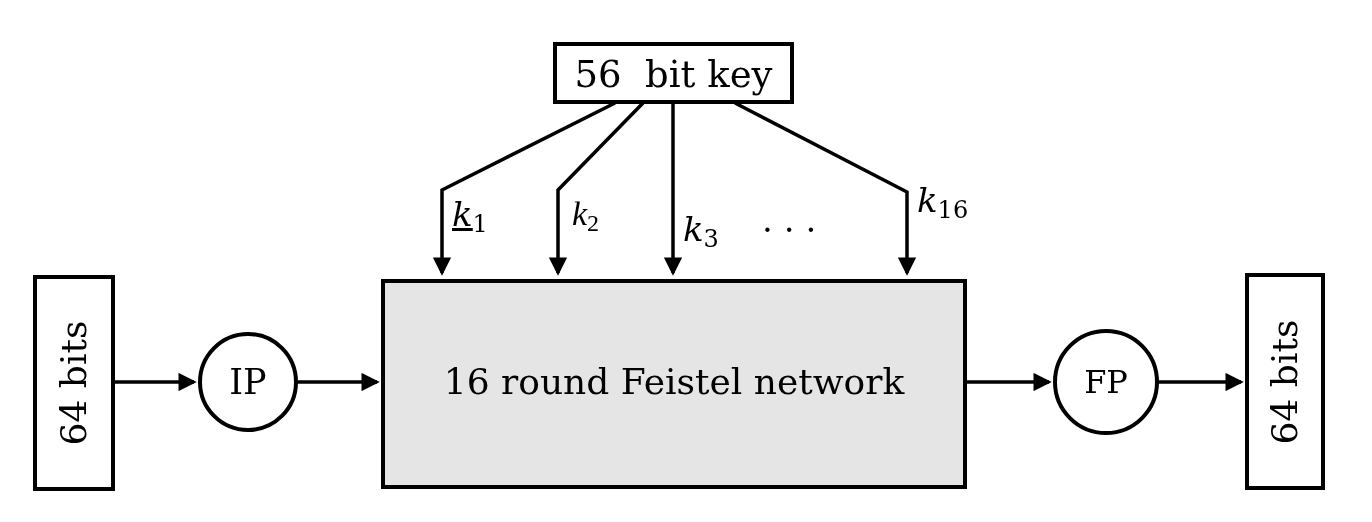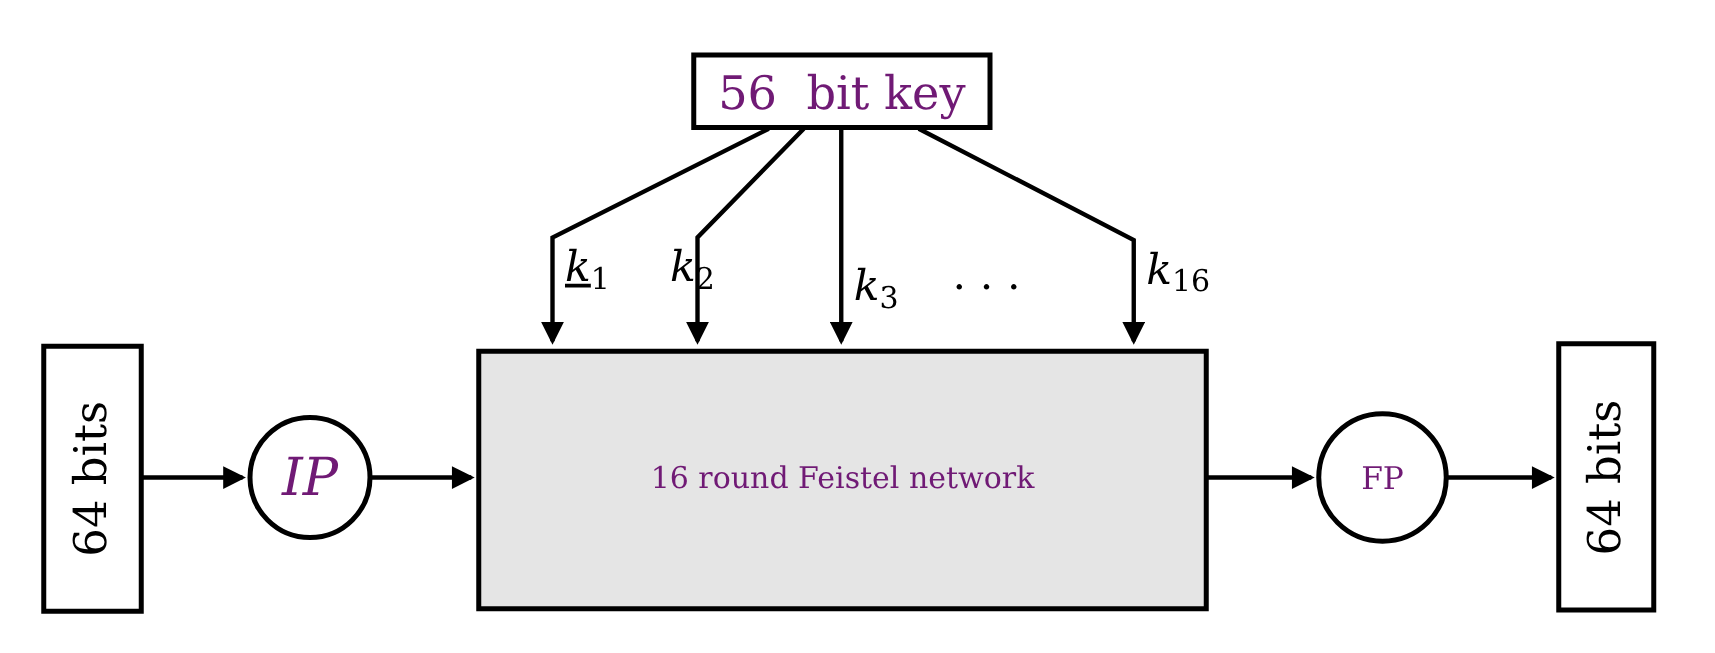--- a/index.html
+++ b/index.html
@@ -16,31 +16,31 @@
     color: #000000;
     overflow: hidden;
   }
   .canvas svg {
     position: absolute;
     left: 0;
     top: 0;
   }
   .lbl {
     position: absolute;
-    color: #701a75;
+    color: #000000;
     display: flex;
     align-items: center;
     justify-content: center;
     white-space: pre;
     line-height: 1;
   }
   .lbl-key     { left: 555px; top: 46px;  width: 237px; height: 56px; font-size: 37px; }
-  .lbl-feistel { left: 383px; top: 281px; width: 582px; height: 202px; font-size: 24px; }
-  .lbl-ip      { left: 200px; top: 335px; width: 96px;  height: 94px; font-size: 42px; font-style: italic; }
-  .lbl-fp      { left: 1055px;top: 332px; width: 102px; height: 100px; font-size: 25px; }
+  .lbl-feistel { left: 383px; top: 281px; width: 582px; height: 202px; font-size: 36px; }
+  .lbl-ip      { left: 200px; top: 335px; width: 96px;  height: 94px; font-size: 35px; }
+  .lbl-fp      { left: 1055px;top: 332px; width: 102px; height: 100px; font-size: 32px; }
   .vlabel {
     position: absolute;
     transform: translate(-50%, -50%) rotate(-90deg);
     transform-origin: center center;
     white-space: pre;
     font-size: 36px;
     line-height: 1;
   }
   .vlabel-left  { left: 74px;   top: 383px; }
   .vlabel-right { left: 1285px; top: 382px; }
@@ -54,23 +54,23 @@
     font-style: italic;
   }
   .klabel sub {
     font-size: 24px;
     font-style: normal;
     vertical-align: baseline;
     position: relative;
     top: 0.25em;
   }
   .k1  { left: 452px; top: 197px; text-decoration: underline; }
-  .k2  { left: 536px; top: 197px; }
+  .k2  { left: 572px; top: 197px; font-family: Liberation Serif, serif; }
   .k3  { left: 683px; top: 212px; }
-  .k16 { left: 917px; top: 199px; }
+  .k16 { left: 917px; top: 183px; }
   .dots {
     position: absolute;
     left: 762px;
     top: 203px;
     font-size: 34px;
     letter-spacing: 11px;
     line-height: 1;
   }
 </style>
 </head>

